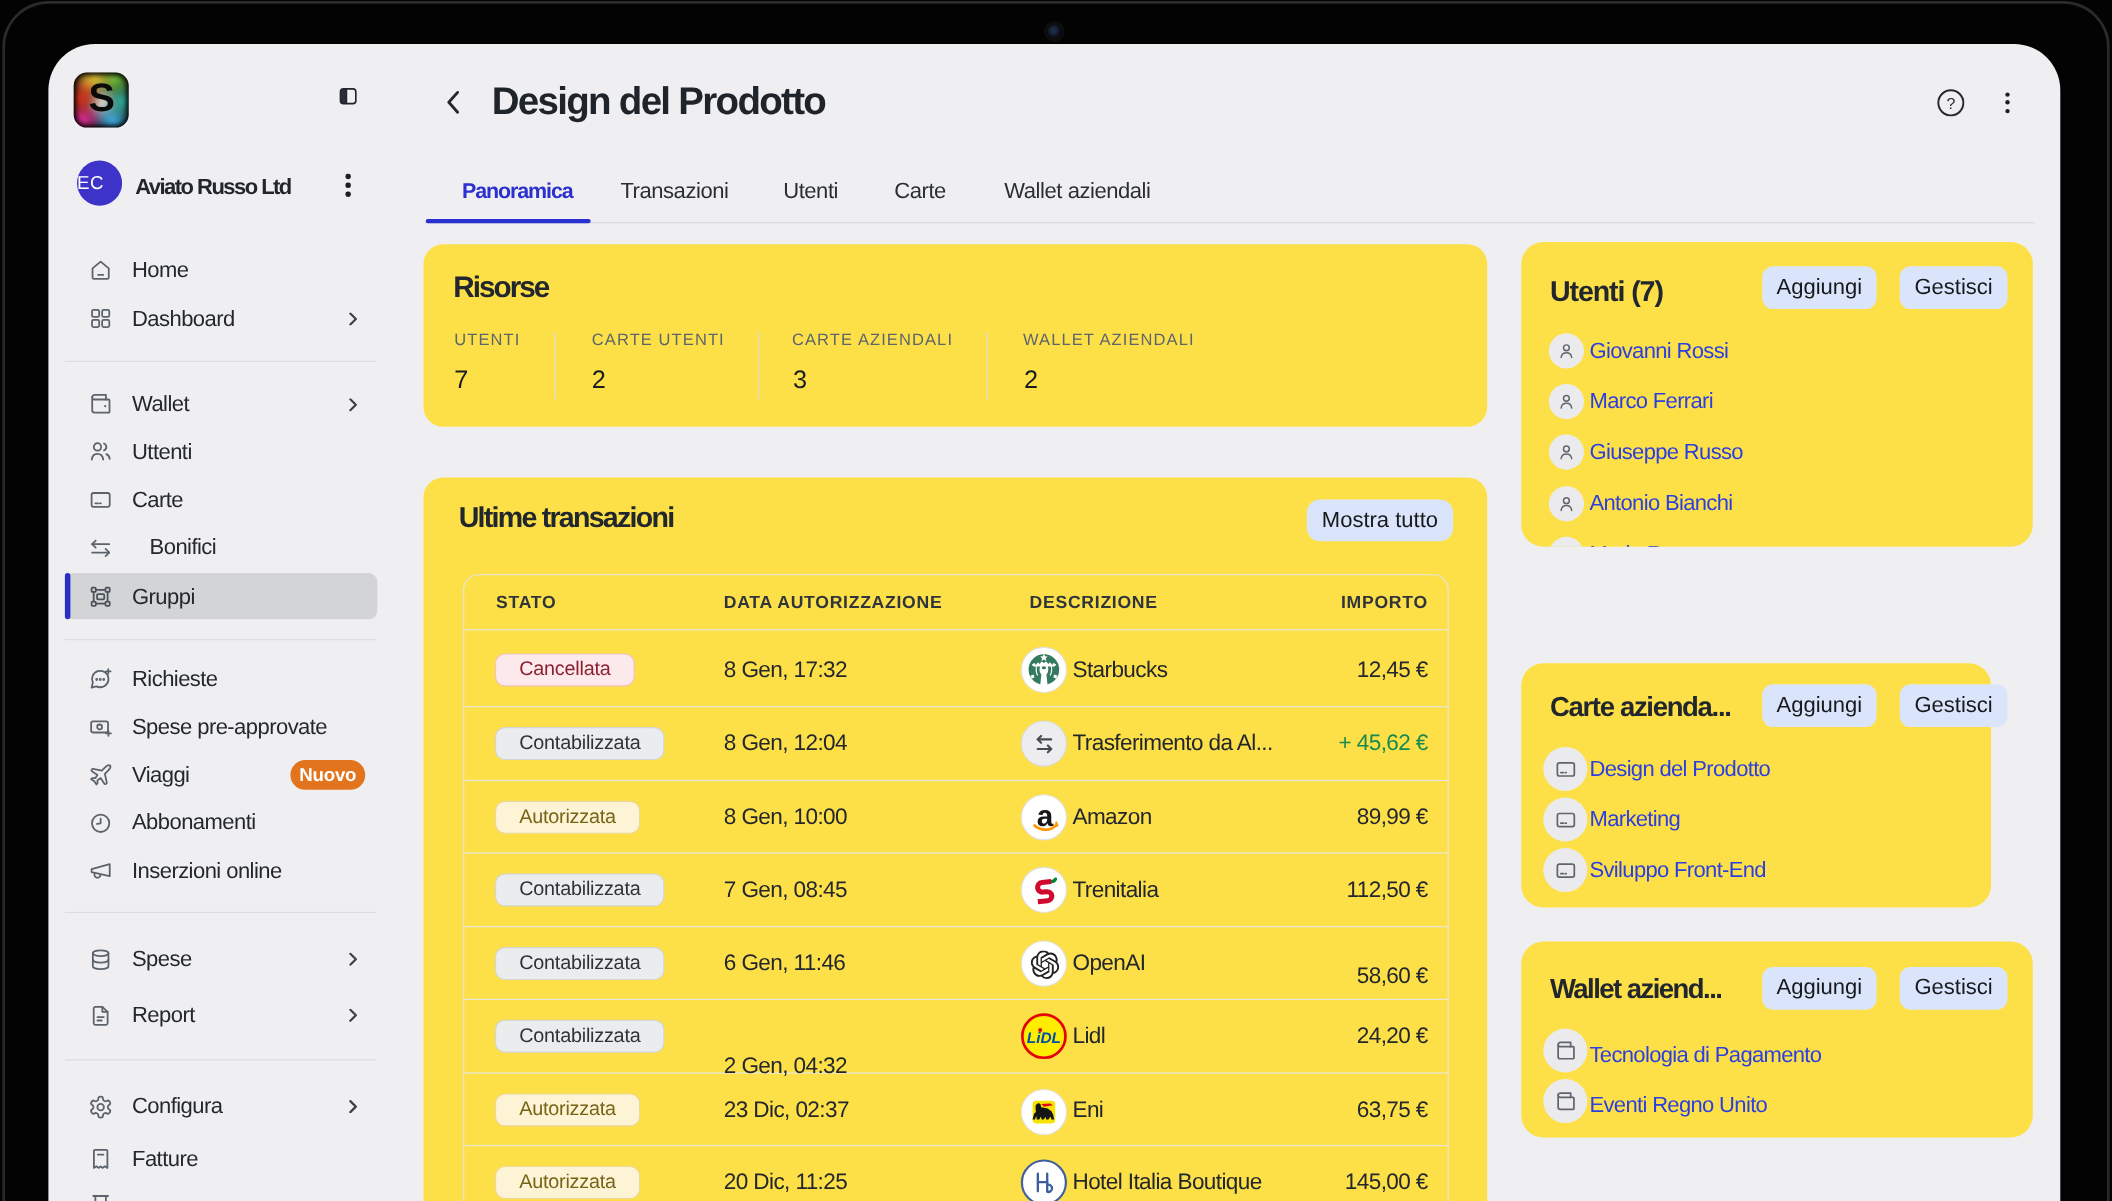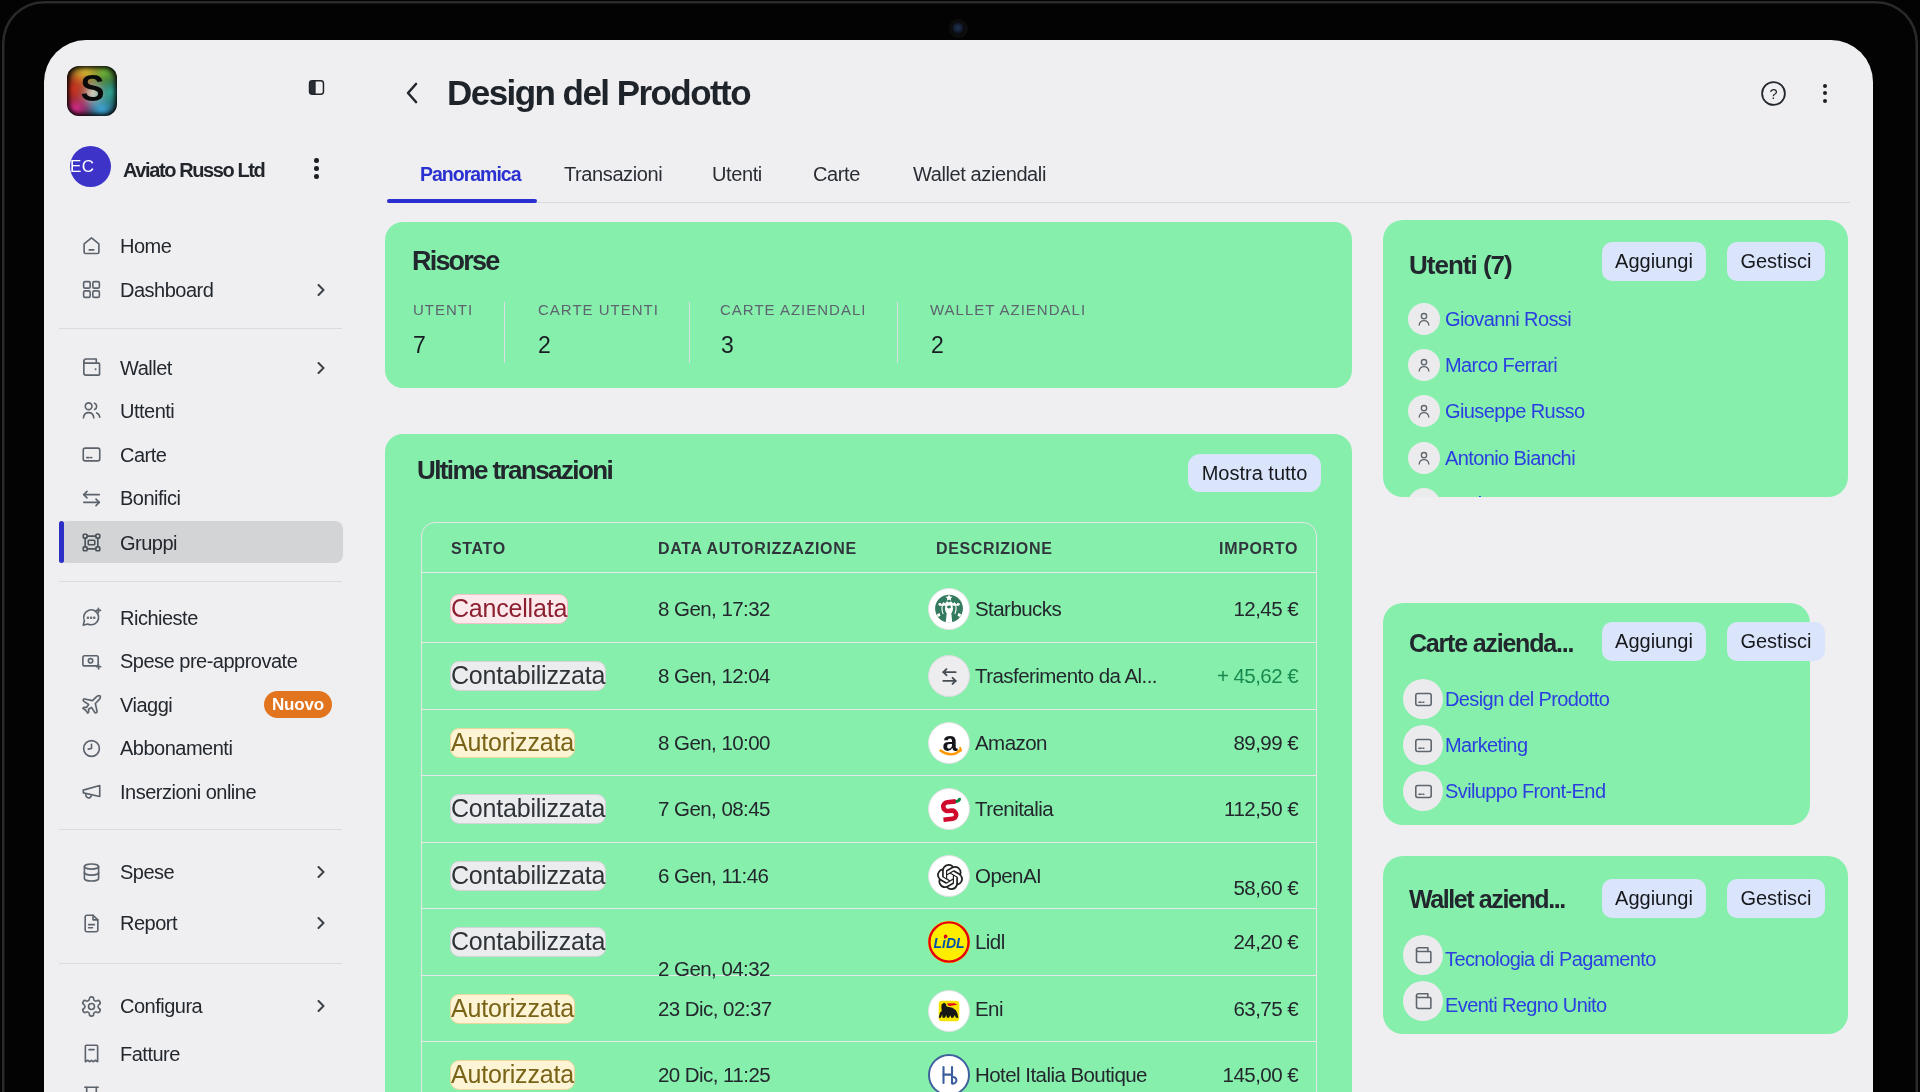--- a/index.html
+++ b/index.html
@@ -7,29 +7,29 @@
     font-family:"Liberation Sans", sans-serif; }
   .abs { position:absolute; }
   .frameline { position:absolute; left:2px; top:1px; width:1916px; height:1400px;
     border-radius:42px; box-shadow: inset 0 0 0 2.5px #2a2a2b; }
   .camera { position:absolute; left:952px; top:22px; width:13px; height:13px; border-radius:50%;
     background:radial-gradient(circle at 45% 45%, #22304d 0%, #18243c 30%, #090b10 62%, #121417 100%);
     box-shadow:0 0 0 3px #0d0d0e; }
   .screen { position:absolute; left:44px; top:40px; width:1829px; height:1160px;
     background:#efeff1; border-radius:42px 42px 0 0; overflow:hidden; }
   .page { position:absolute; left:-44px; top:-40px; width:1920px; height:1200px; }
-  .card { position:absolute; background:#86efac; border-radius:18px; }
+  .card { position:absolute; background:#fde047; border-radius:18px; }
   .txt { position:absolute; white-space:nowrap; color:#22262c; }
   .navlbl { font-size:20px; letter-spacing:-0.5px; height:24px; line-height:24px; color:#23272e; }
   .sep { position:absolute; left:59px; width:283px; height:1px; background:#dadbdd; }
   .chev { position:absolute; }
   .btn { position:absolute; background:#dae5fb; border-radius:10px; color:#16181c;
     font-size:20px; letter-spacing:0px; display:flex; align-items:center; justify-content:center; }
-  .chip { position:absolute; border-radius:9px; font-size:25px; letter-spacing:-0.2px;
-    line-height:27px; padding:0 0; border:1.5px solid; height:30px; }
+  .chip { position:absolute; border-radius:9px; font-size:18px; letter-spacing:-0.2px;
+    line-height:27px; padding:0 21px; border:1.5px solid; height:30px; }
   .rowtxt { position:absolute; font-size:20.5px; letter-spacing:-0.55px; color:#23272d; height:24px; line-height:24px; }
   .cico { position:absolute; width:42px; height:42px; border-radius:50%; }
   .gcirc { position:absolute; border-radius:50%; background:#ebebed; display:flex; align-items:center; justify-content:center; }
   .itxt { position:absolute; font-size:20px; letter-spacing:-0.6px; color:#2b3ee0; height:24px; line-height:24px; white-space:nowrap; }
 </style>
 </head>
 <body>
 <div class="frameline"></div>
 <div class="screen">
 <div class="page">
@@ -109,21 +109,21 @@
         <path d="M11.2 15.2h1"></path>
   </svg>
   <div class="txt navlbl" style="left:120px; top:442.5px;">Carte</div>
 
   <svg class="abs" style="left:80px; top:486.5px;" width="23" height="23" viewBox="0 0 24 24" fill="none" stroke="#5c636c" stroke-width="1.7" stroke-linecap="round" stroke-linejoin="round">
     <path d="M7.3 4.6 3.9 8l3.4 3.4"></path>
         <path d="M3.9 8h16.2"></path>
         <path d="m16.7 19.4 3.4-3.4-3.4-3.4"></path>
         <path d="M20.1 16H3.9"></path>
   </svg>
-  <div class="txt navlbl" style="left:120px; top:486px;text-align:right;">Bonifici</div>
+  <div class="txt navlbl" style="left:136px; top:486px;text-align:right;">Bonifici</div>
 
   <div class="abs" style="left:59px; top:521px; width:284px; height:42px; border-radius:8px; background:#d3d4d6;"></div>
   <div class="abs" style="left:59px; top:521px; width:4.5px; height:42px; border-radius:3px; background:#2c2fc6;"></div>
   <svg class="abs" style="left:80px; top:531px;" width="23" height="23" viewBox="0 0 24 24" fill="none" stroke="#4c525a" stroke-width="1.7" stroke-linecap="round" stroke-linejoin="round">
     <path d="M7.6 5.4h8.8M7.6 18.6h8.8M5.4 7.6v8.8M18.6 7.6v8.8"></path>
     <rect x="3.4" y="3.4" width="4" height="4" rx="0.9"></rect>
         <rect x="16.6" y="3.4" width="4" height="4" rx="0.9"></rect>
         <rect x="3.4" y="16.6" width="4" height="4" rx="0.9"></rect>
         <rect x="16.6" y="16.6" width="4" height="4" rx="0.9"></rect>
     <rect x="8.6" y="9.6" width="6.8" height="4.8" rx="0.9"></rect>

